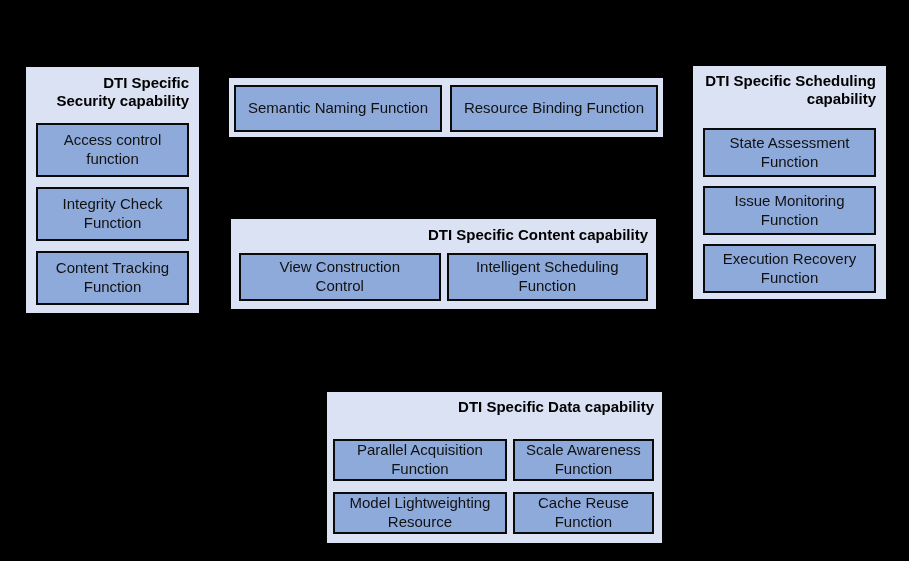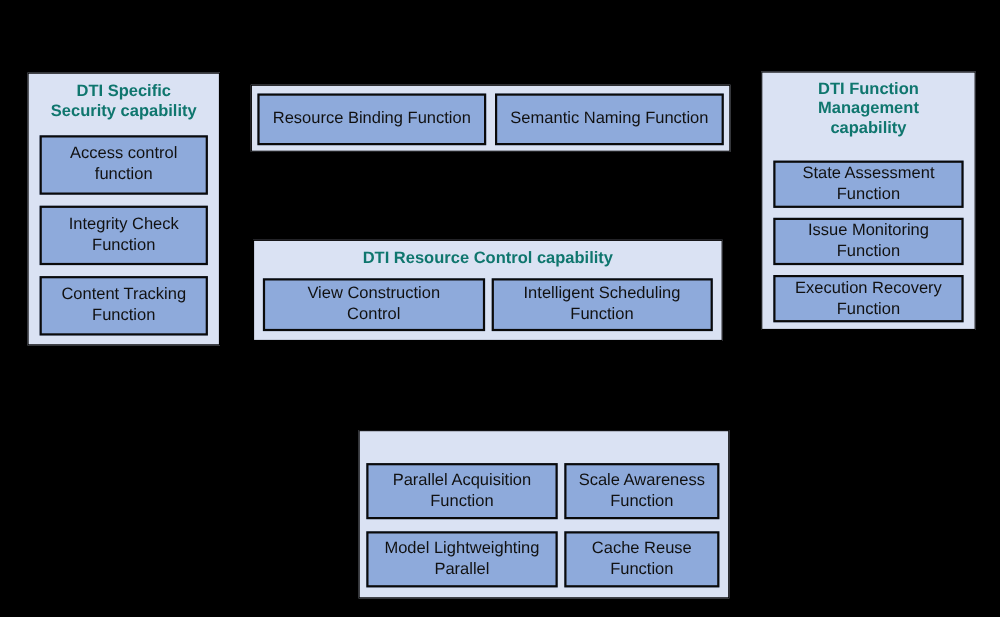--- a/index.html
+++ b/index.html
@@ -19,22 +19,22 @@
     background: #dae2f3;
     border: 1px solid #000000;
     box-sizing: border-box;
     display: flex;
     flex-direction: column;
   }
   .group-title {
     font-weight: bold;
     font-size: 15px;
     line-height: 1.2;
-    color: #0f766e;
-    text-align: center;
+    color: #000000;
+    text-align: right;
     white-space: pre-line;
     flex: 0 0 auto;
   }
   .items {
     display: flex;
     flex: 1 1 auto;
     min-height: 0;
   }
   .items.col { flex-direction: column; }
   .items.row { flex-direction: row; }
@@ -93,52 +93,53 @@
 function</div>
     <div class="fn">Integrity Check
 Function</div>
     <div class="fn">Content Tracking
 Function</div>
   </div>
 </div>
 
 <div class="group" id="naming">
   <div class="items row">
+    <div class="fn">Semantic Naming Function</div>
     <div class="fn">Resource Binding Function</div>
-    <div class="fn">Semantic Naming Function</div>
   </div>
 </div>
 
 <div class="group" id="control">
-  <div class="group-title">DTI Resource Control capability</div>
+  <div class="group-title">DTI Specific Content capability</div>
   <div class="items row">
     <div class="fn">View Construction
 Control</div>
     <div class="fn">Intelligent Scheduling
 Function</div>
   </div>
 </div>
 
 <div class="group" id="management">
-  <div class="group-title">DTI Function Management
+  <div class="group-title">DTI Specific Scheduling
 capability</div>
   <div class="items col">
     <div class="fn">State Assessment
 Function</div>
     <div class="fn">Issue Monitoring
 Function</div>
     <div class="fn">Execution Recovery
 Function</div>
   </div>
 </div>
 
 <div class="group" id="data">
+  <div class="group-title">DTI Specific Data capability</div>
   <div class="items-grid">
     <div class="fn">Parallel Acquisition
 Function</div>
     <div class="fn">Scale Awareness
 Function</div>
     <div class="fn">Model Lightweighting
-Parallel</div>
+Resource</div>
     <div class="fn">Cache Reuse
 Function</div>
   </div>
 </div>
 
 </body></html>

